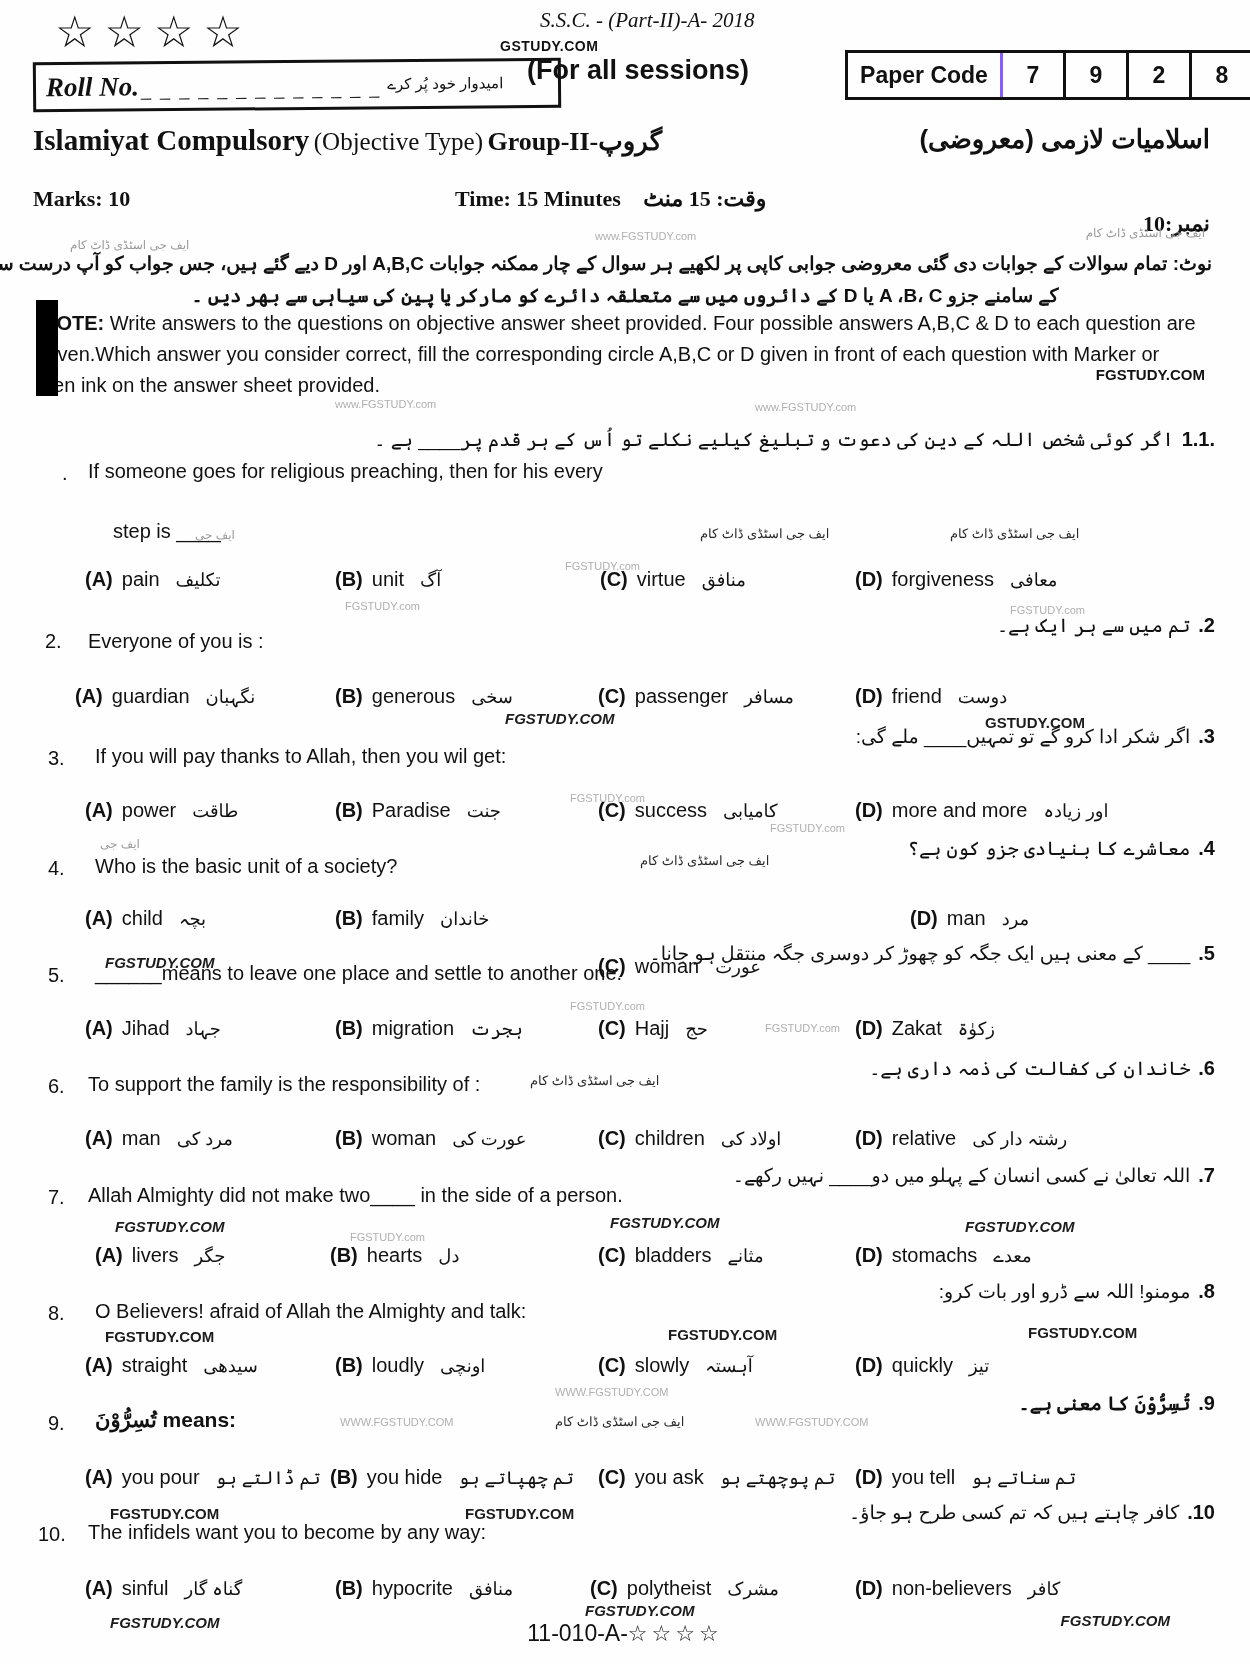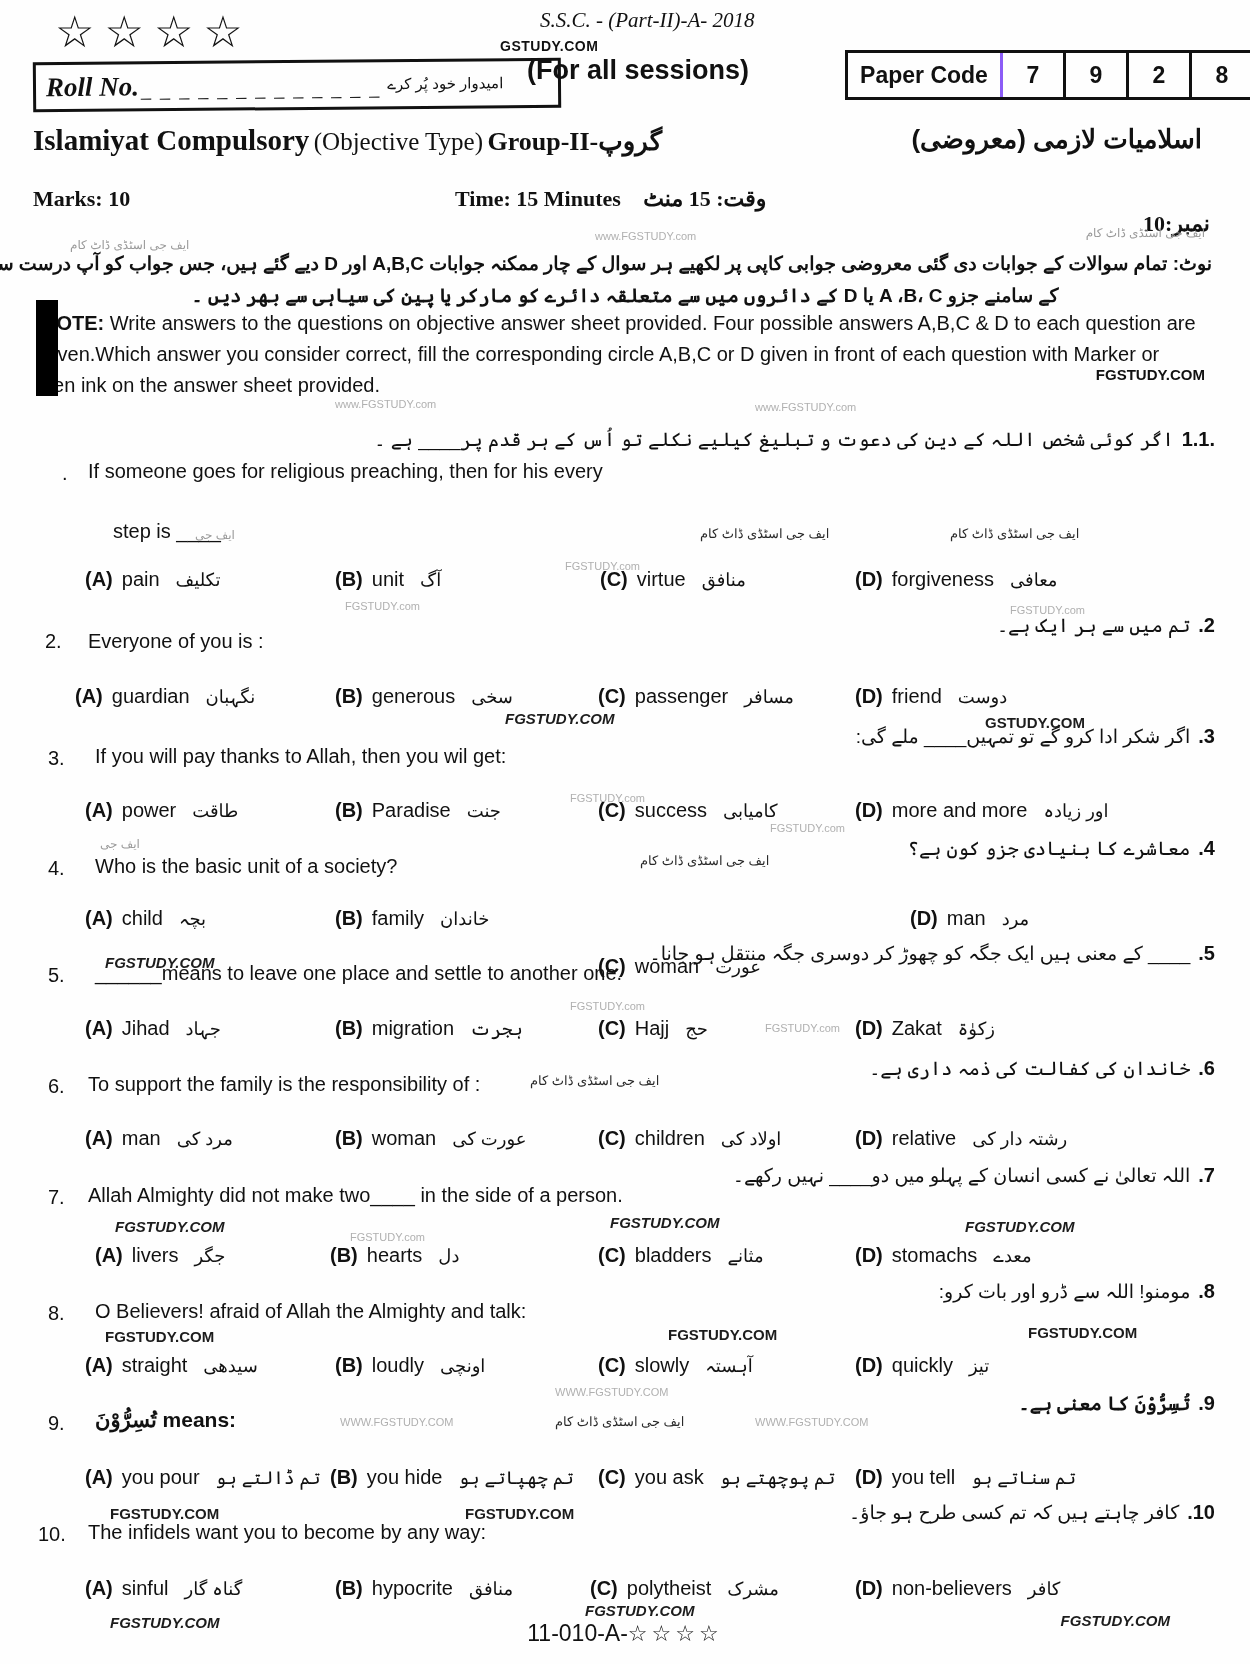--- a/index.html
+++ b/index.html
@@ -70,21 +70,21 @@
     <div class="cell dig">9</div>
     <div class="cell dig">2</div>
     <div class="cell dig">8</div>
   </div>
 
   <div class="abs" style="left:33px;top:124px;">
     <span class="title-a">Islamiyat Compulsory</span>
     <span class="title-b">(Objective Type)</span>
     <span class="title-c">Group-II-گروپ</span>
   </div>
-  <div class="abs title-ur" dir="rtl" style="right:48px;top:124px;">اسلامیات لازمی (معروضی)</div>
+  <div class="abs title-ur" dir="rtl" style="right:40px;top:124px;">اسلامیات لازمی (معروضی)</div>
 
   <div class="abs meta" style="left:33px;top:186px;">Marks: 10</div>
   <div class="abs" style="left:455px;top:186px;">
     <span class="meta">Time: 15  Minutes</span>
     <span class="meta" dir="rtl" style="margin-left:18px;">وقت: 15 منٹ</span>
   </div>
   <div class="abs meta" dir="rtl" style="right:40px;top:183px;margin-top:28px;">نمبر:10</div>
 
   <span class="wm uwf" style="left:70px;top:238px;">ایف جی اسٹڈی ڈاٹ کام</span>
   <span class="wm" style="left:595px;top:230px;">www.FGSTUDY.com</span>

